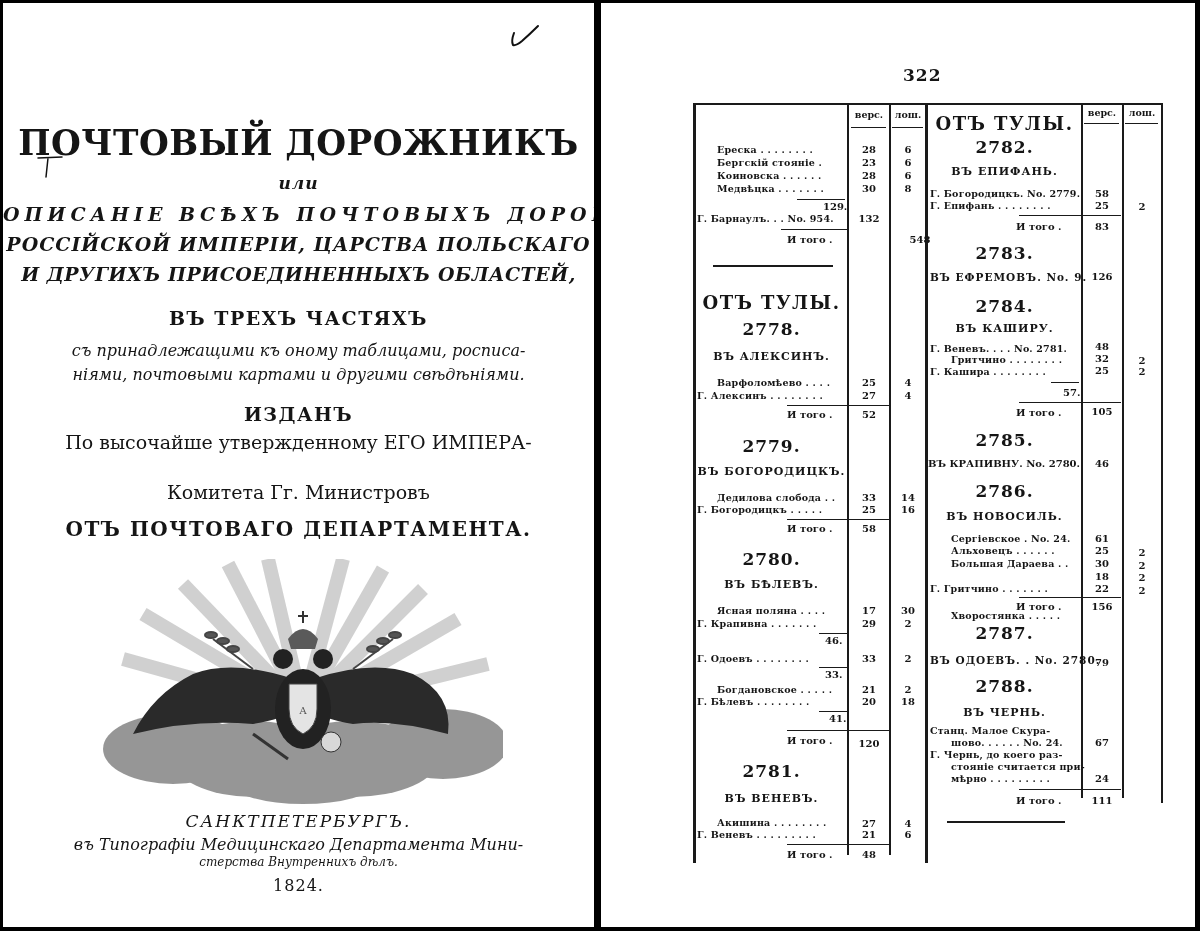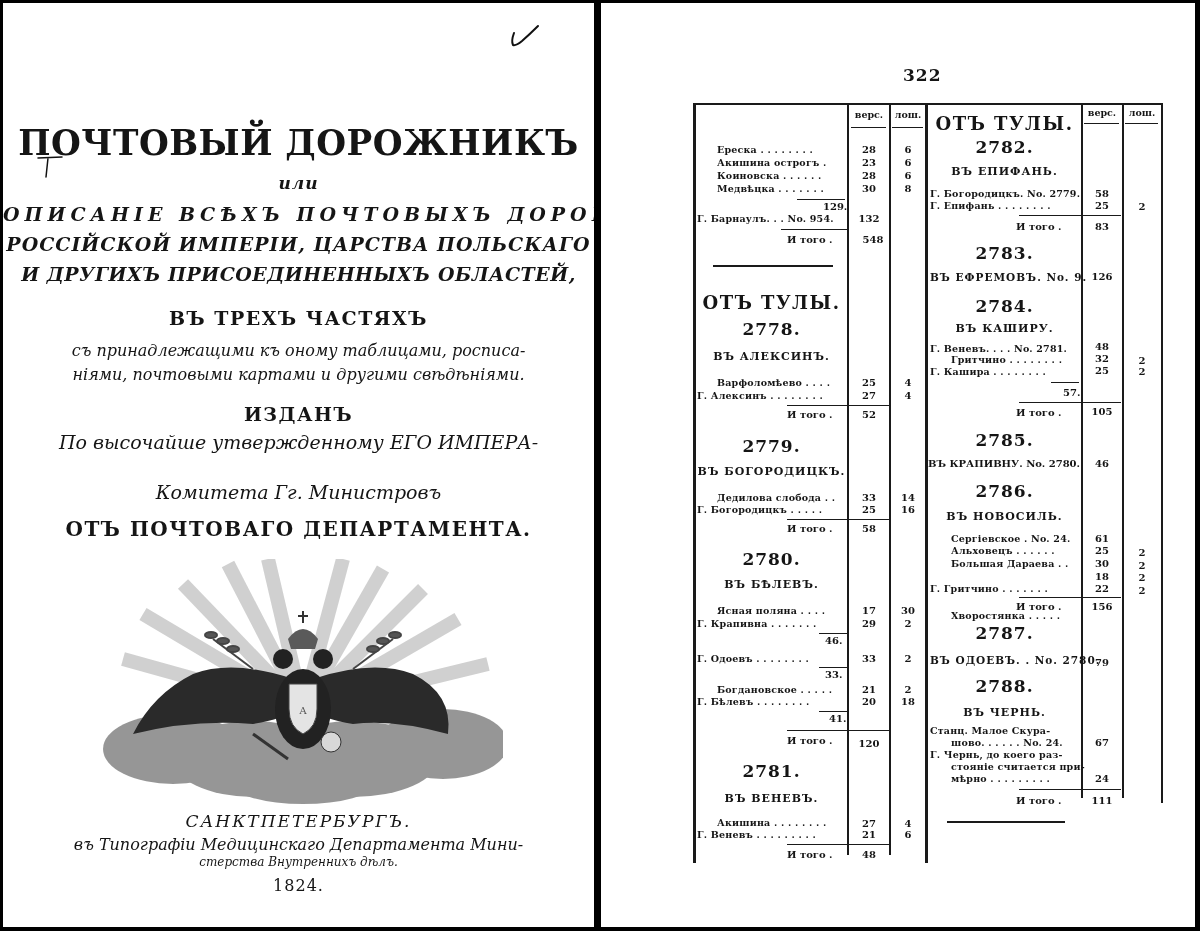--- a/index.html
+++ b/index.html
@@ -20,21 +20,21 @@
   .sub { font-style:italic; font-weight:bold; font-size:19px; letter-spacing:2px; font-family:"DejaVu Serif", serif; }
   .sub1 { top:200px; letter-spacing:5px; }
   .sub2 { top:230px; letter-spacing:1px; }
   .sub3 { top:260px; letter-spacing:0.5px; }
   .caps-bold { font-weight:bold; font-size:19px; letter-spacing:1.5px; }
   .parts { top:304px; }
   .script { font-family:"DejaVu Serif", serif; font-style:italic; font-size:16px; letter-spacing:0px; }
   .script1 { top:338px; }
   .script2 { top:362px; }
   .izdan { top:400px; }
-  .script-big { font-family:"DejaVu Serif", serif; font-style:italic; font-size:19px; }
+  .script-big { font-family:"DejaVu Serif", serif; font-size:19px; }
   .sb1 { top:428px; }
   .sb2 { top:453px; }
   .sb3 { top:478px; }
   .dept { top:514px; font-size:20px; letter-spacing:1.5px; }
   .emblem { position:absolute; left:100px; top:556px; width:400px; height:245px; }
   .city { top:808px; font-style:italic; font-size:17px; letter-spacing:2px; }
   .pr1 { top:832px; font-style:italic; font-size:16px; }
   .pr2 { top:852px; font-style:italic; font-size:12px; }
   .year { top:873px; font-size:16px; letter-spacing:1px; }
 
@@ -157,36 +157,36 @@
   <div class="hline" style="left:250px; top:124px; width:35px; height:1px;"></div>
   <div class="hline" style="left:291px; top:124px; width:31px; height:1px;"></div>
   <div class="hdr" style="left:482px; top:104px; width:38px;">верс.</div>
   <div class="hdr" style="left:523px; top:104px; width:36px;">лош.</div>
   <div class="hline" style="left:483px; top:120px; width:35px; height:1px;"></div>
   <div class="hline" style="left:524px; top:120px; width:33px; height:1px;"></div>
 
   <div class="t" style="left:116px; top:141px;">Ереска . . . . . . . .</div>
   <div class="num" style="left:249px; top:141px; width:38px;">28</div>
   <div class="num" style="left:290px; top:141px; width:34px;">6</div>
-  <div class="t" style="left:116px; top:154px;">Акишина острогъ .</div>
+  <div class="t" style="left:116px; top:154px;">Бергскій стояніе .</div>
   <div class="num" style="left:249px; top:154px; width:38px;">23</div>
   <div class="num" style="left:290px; top:154px; width:34px;">6</div>
   <div class="t" style="left:116px; top:167px;">Коиновска . . . . . .</div>
   <div class="num" style="left:249px; top:167px; width:38px;">28</div>
   <div class="num" style="left:290px; top:167px; width:34px;">6</div>
   <div class="t" style="left:116px; top:180px;">Медвѣцка . . . . . . .</div>
   <div class="num" style="left:249px; top:180px; width:38px;">30</div>
   <div class="num" style="left:290px; top:180px; width:34px;">8</div>
   <div class="hline" style="left:196px; top:196px; width:48px; height:1px;"></div>
   <div class="sub-sum" style="left:222px; top:198px;">129.</div>
   <div class="t" style="left:96px; top:210px;">Г. Барнаулъ. . . No. 954.</div>
   <div class="num" style="left:249px; top:210px; width:38px;">132</div>
   <div class="hline" style="left:180px; top:226px; width:66px; height:1px;"></div>
   <div class="total-lbl" style="left:186px; top:231px;">И того .</div>
-  <div class="num" style="left:249px; top:231px; width:46px;">548</div>
+  <div class="num" style="left:249px; top:231px; width:46px;padding-left:47px;">548</div>
   <div class="hline" style="left:112px; top:262px; width:120px; height:2px;"></div>
 
   <div class="head-big from-city" style="left:95px; top:289px; width:151px;">ОТЪ ТУЛЫ.</div>
 
   <div class="head-big route-no" style="left:95px; top:316px; width:151px;">2778.</div>
   <div class="head-big dest" style="left:95px; top:347px; width:151px;">ВЪ АЛЕКСИНЪ.</div>
   <div class="t" style="left:116px; top:374px;">Варфоломѣево . . . .</div>
   <div class="num" style="left:249px; top:374px; width:38px;">25</div>
   <div class="num" style="left:290px; top:374px; width:34px;">4</div>
   <div class="t" style="left:96px; top:387px;">Г. Алексинъ . . . . . . . .</div>

